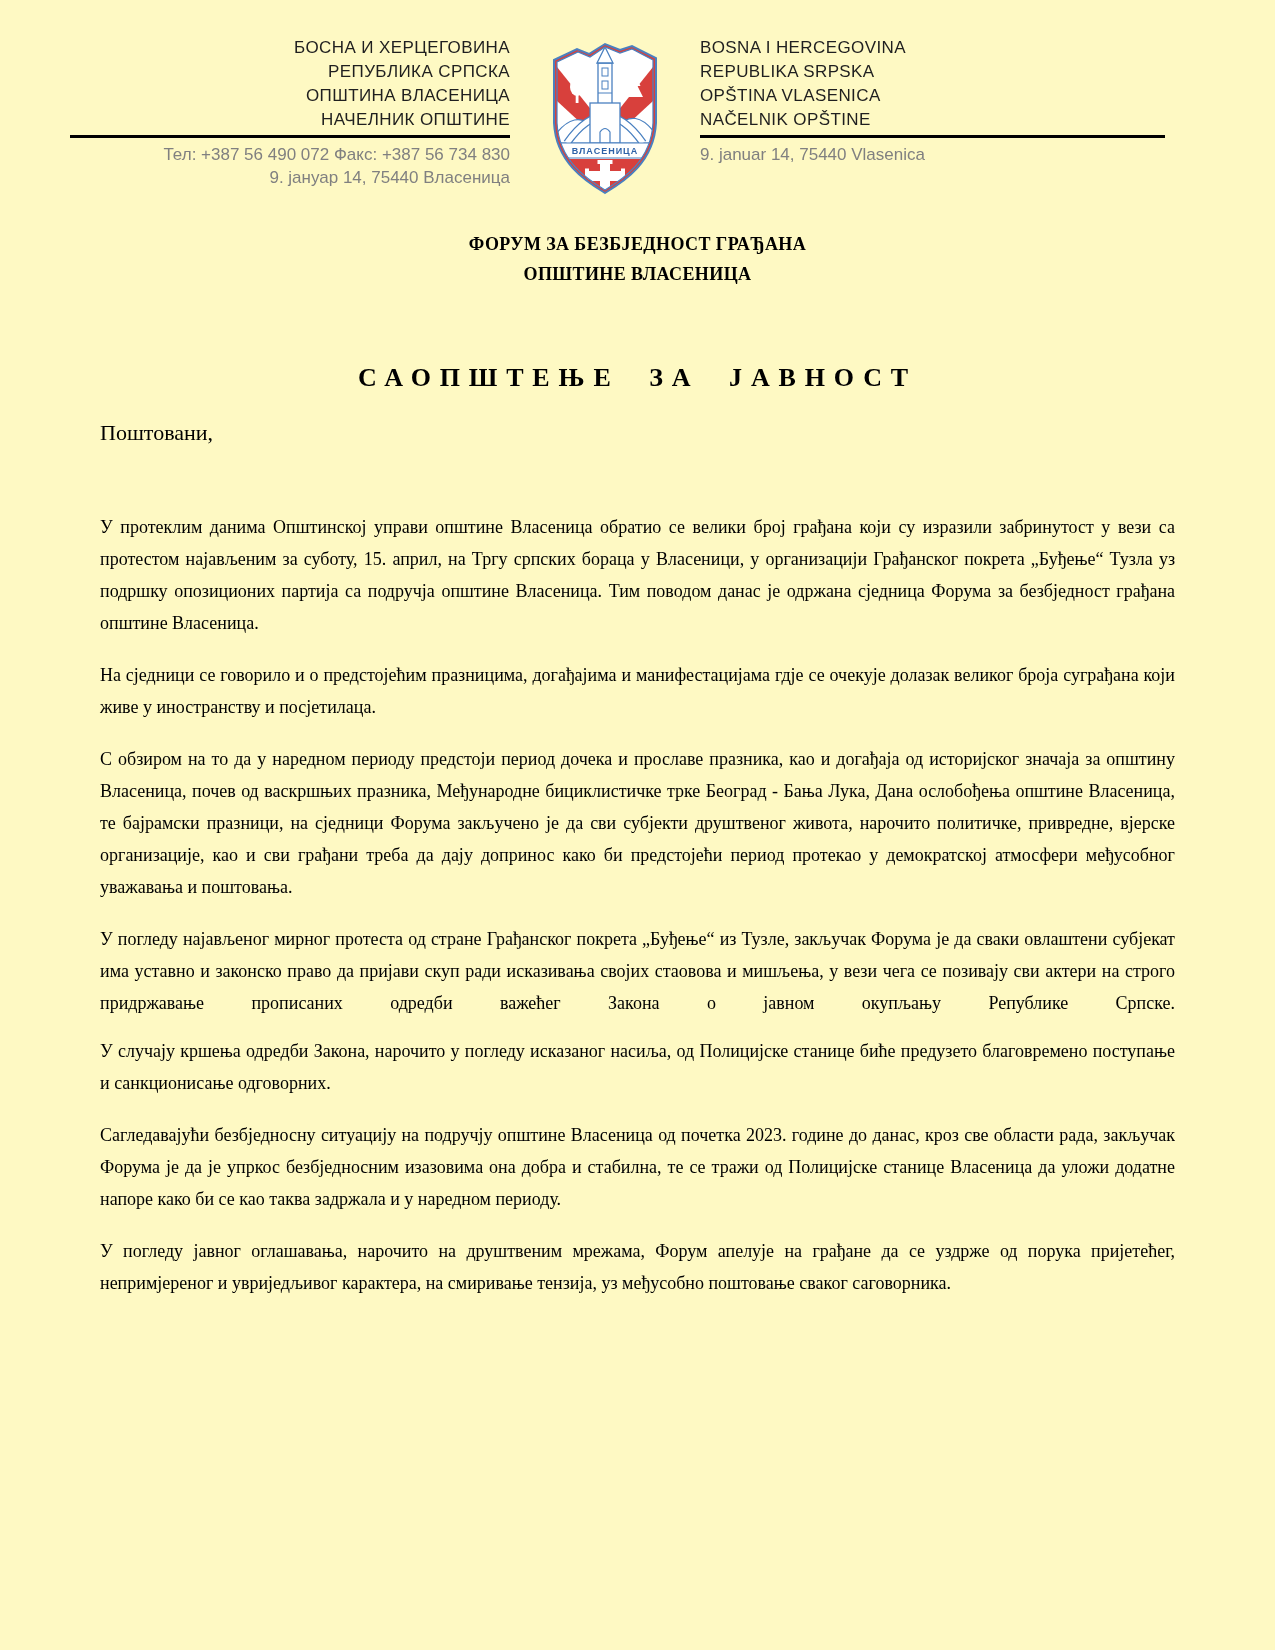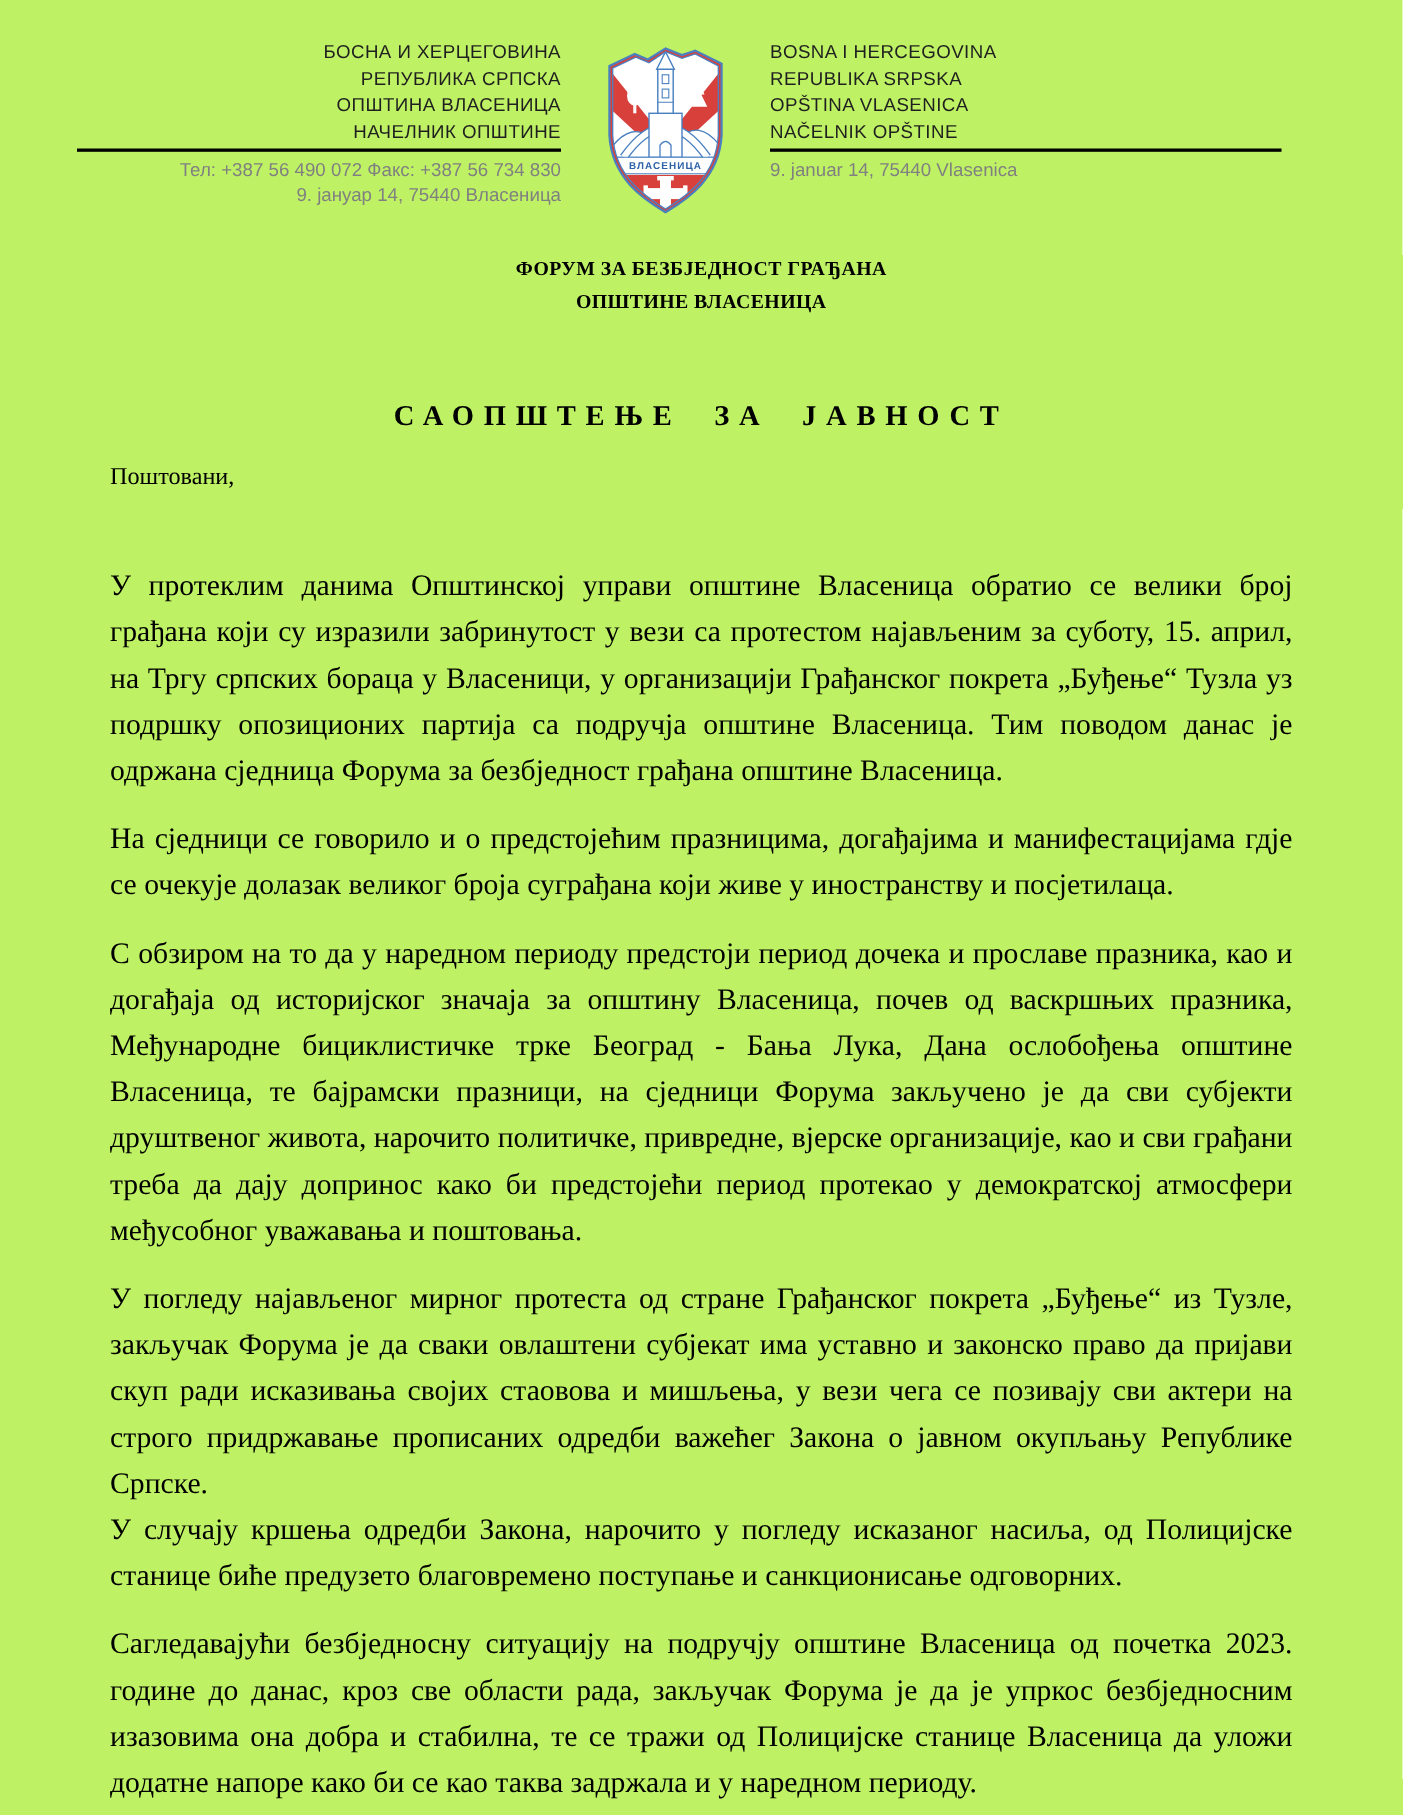--- a/index.html
+++ b/index.html
@@ -6,21 +6,21 @@
     --crest-red:#d8403c;
     --crest-blue:#4a80c0;
     --crest-text-blue:#2e62a8;
     --muted:#808080;
     --ink:#000000;
     --header-ink:#1f1f1f;
   }
   *{margin:0;padding:0;box-sizing:border-box;}
   html,body{background:#ffffff;}
   .page{
-    width:1275px;height:1650px;background:#bef264;color:var(--ink);
+    width:1275px;height:1650px;background:#fef9c3;color:var(--ink);
     position:relative;overflow:hidden;margin:0 auto;
     font-family:"Liberation Serif", serif;
   }
   
   .letterhead{
     display:flex;align-items:flex-start;
     padding:36px 110px 0 70px;
     font-family:"Liberation Sans", sans-serif;
   }
   .lh-col{display:flex;flex-direction:column;}
@@ -44,22 +44,22 @@
     font-size:26px;line-height:26px;font-weight:bold;
     letter-spacing:0.34em;word-spacing:0.55em;
   }
   
   .doc-body{padding:0 100px;}
   .salutation{
     margin-top:26px;margin-bottom:62px;
     font-size:22px;line-height:32px;text-align:left;
   }
   .doc-body p{
-    font-size:27px;line-height:42px;text-align:justify;
-    margin:0 0 20px 0;
+    font-size:18px;line-height:32px;text-align:justify;
+    margin:16px 0 20px 0;
   }
   .doc-body p.force-justify{text-align-last:justify;margin-bottom:0;}
 </style>
 </head>
 <body>
 
 <div class="page">
 
   <div class="letterhead">
 
@@ -145,15 +145,16 @@
   <div class="subject-line">САОПШТЕЊЕ ЗА ЈАВНОСТ</div>
 
   <div class="doc-body">
     <div class="salutation">Поштовани,</div>
     <p>У протеклим данима Општинској управи општине Власеница обратио се велики број грађана који су изразили забринутост у вези са протестом најављеним за суботу, 15. април, на Тргу српских бораца у Власеници, у организацији Грађанског покрета „Буђење“ Тузла уз подршку опозиционих партија са подручја општине Власеница. Тим поводом данас је одржана сједница Форума за безбједност грађана општине Власеница.</p>
     <p>На сједници се говорило и о предстојећим празницима, догађајима и манифестацијама гдје се очекује долазак великог броја суграђана који живе у иностранству и посјетилаца.</p>
     <p>С обзиром на то да у наредном периоду предстоји период дочека и прославе празника, као и догађаја од историјског значаја за општину Власеница, почев од васкршњих празника, Међународне бициклистичке трке Београд - Бања Лука, Дана ослобођења општине Власеница, те бајрамски празници, на сједници Форума закључено је да сви субјекти друштвеног живота, нарочито политичке, привредне, вјерске организације, као и сви грађани треба да дају допринос како би предстојећи период протекао у демократској атмосфери међусобног уважавања и поштовања.</p>
     <p class="force-justify">У погледу најављеног мирног протеста од стране Грађанског покрета „Буђење“ из Тузле, закључак Форума је да сваки овлаштени субјекат има уставно и законско право да пријави скуп ради исказивања својих стаовова и мишљења, у вези чега се позивају сви актери на строго придржавање прописаних одредби важећег Закона о јавном окупљању Републике Српске.</p>
     <p>У случају кршења одредби Закона, нарочито у погледу исказаног насиља, од Полицијске станице биће предузето благовремено поступање и санкционисање одговорних.</p>
     <p>Сагледавајући безбједносну ситуацију на подручју општине Власеница од почетка 2023. године до данас, кроз све области рада, закључак Форума је да је упркос безбједносним изазовима она добра и стабилна, те се тражи од Полицијске станице Власеница да уложи додатне напоре како би се као таква задржала и у наредном периоду.</p>
+    <p>У погледу јавног оглашавања, нарочито на друштвеним мрежама, Форум апелује на грађане да се уздрже од порука пријетећег, непримјереног и увриједљивог карактера, на смиривање тензија, уз међусобно поштовање сваког саговорника.</p>
   </div>
 
 </div>
 
 </body></html>

